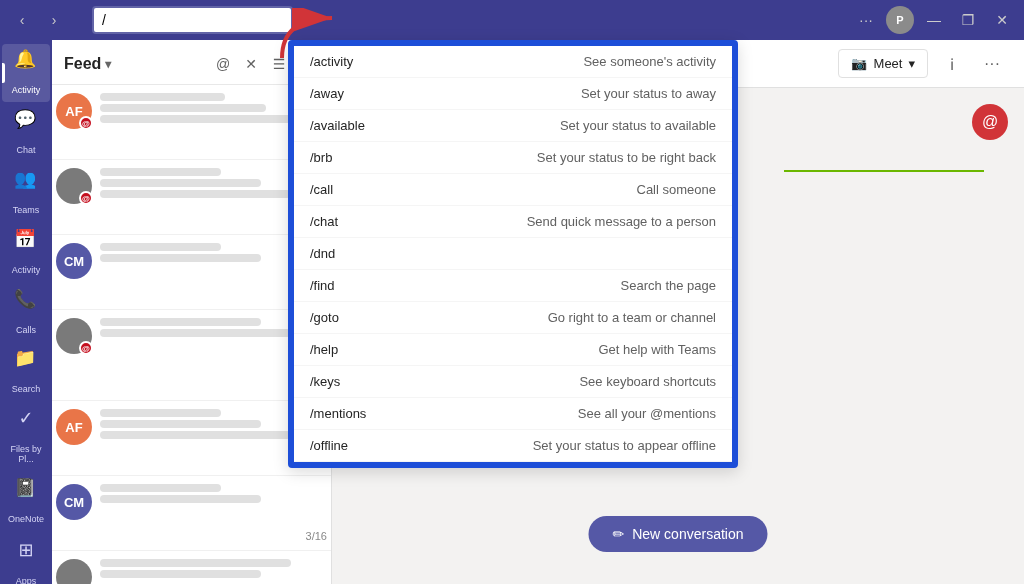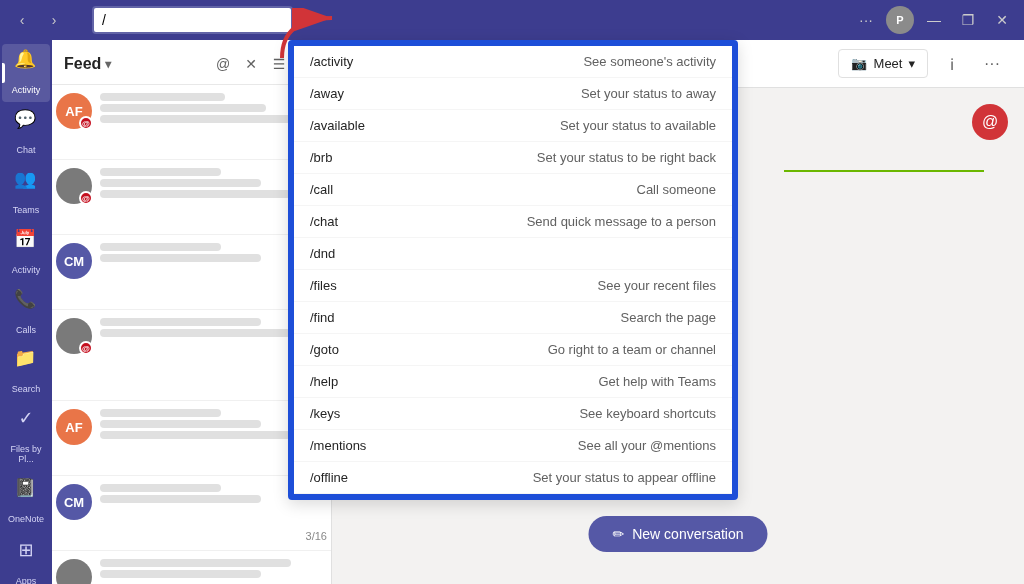--- a/index.html
+++ b/index.html
@@ -673,24 +673,20 @@
     <span class="command-desc">Call someone</span>
   </div>
   <div class="command-item">
     <span class="command-name">/chat</span>
     <span class="command-desc">Send quick message to a person</span>
   </div>
   <div class="command-item">
     <span class="command-name">/dnd</span>
   </div>
   <div class="command-item">
-    <span class="command-name">/files</span>
-    <span class="command-desc">See your recent files</span>
-  </div>
-  <div class="command-item">
     <span class="command-name">/find</span>
     <span class="command-desc">Search the page</span>
   </div>
   <div class="command-item">
     <span class="command-name">/goto</span>
     <span class="command-desc">Go right to a team or channel</span>
   </div>
   <div class="command-item">
     <span class="command-name">/help</span>
     <span class="command-desc">Get help with Teams</span>

